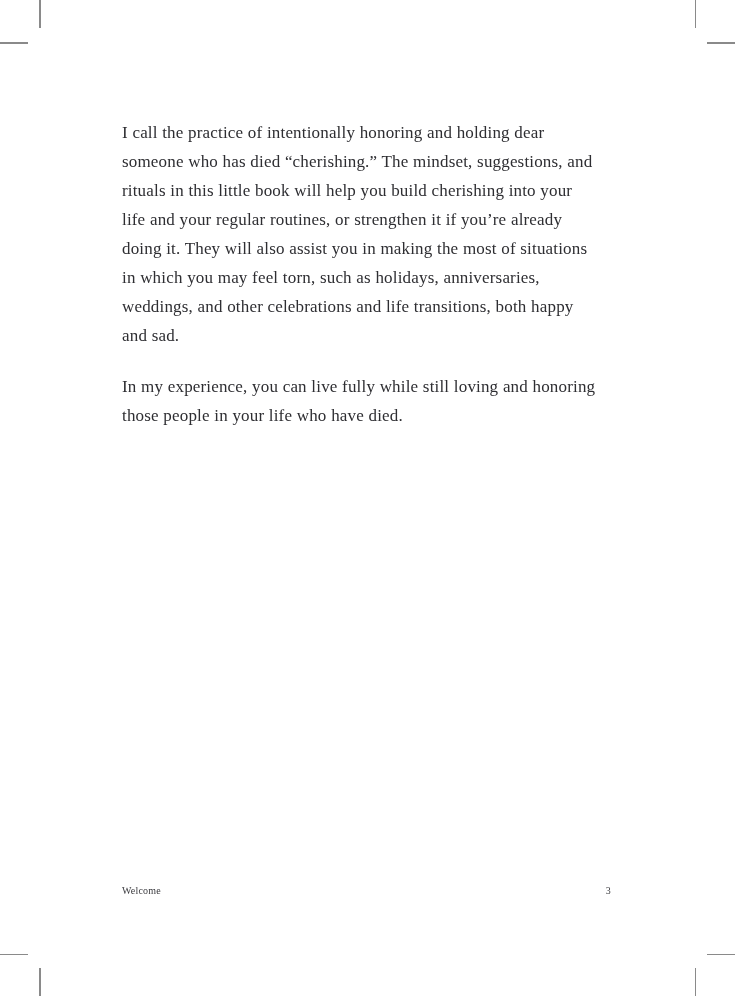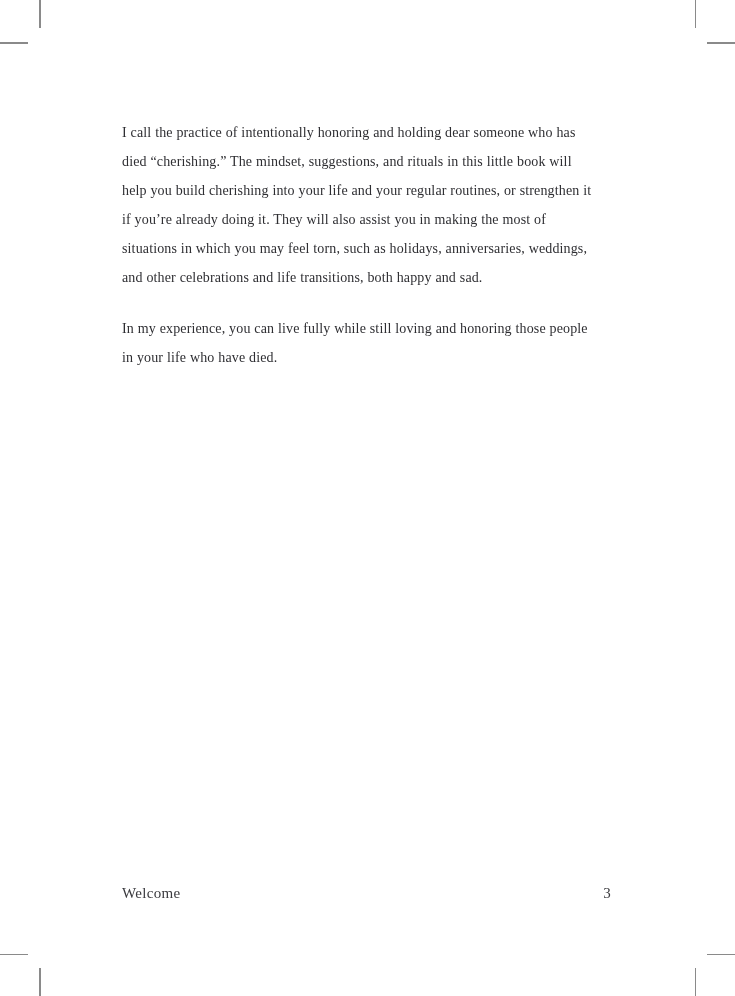--- a/index.html
+++ b/index.html
@@ -37,42 +37,42 @@
   
   .textblock {
     position: absolute;
     left: 122px;
     top: 118px;
     width: 478px;
   }
 
   .para {
     margin: 0;
-    font-size: 14px;
+    font-size: 17px;
     line-height: 29px;
     color: #2e2e32;
     text-align: left;
     letter-spacing: 0.01em;
     word-spacing: 0.01em;
   }
 
   .para + .para {
     margin-top: 22px;
   }
 
   
   .footer {
     position: absolute;
     left: 122px;
     top: 885px;
     width: 489px;
     display: flex;
     justify-content: space-between;
     align-items: flex-start;
-    font-size: 15px;
+    font-size: 10px;
     color: #3a3a3e;
     letter-spacing: 0.02em;
   }
 </style>
 </head>
 <body>
 
 <div class="page">
 
   <div class="crop crop-v crop-tl-v"></div>

